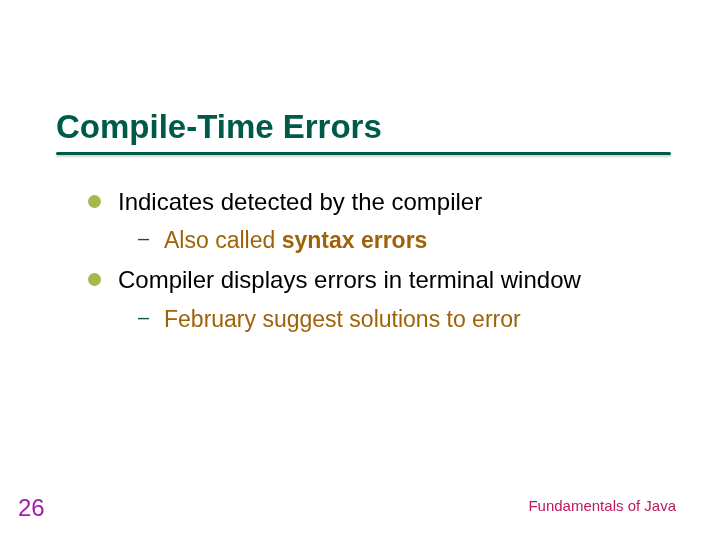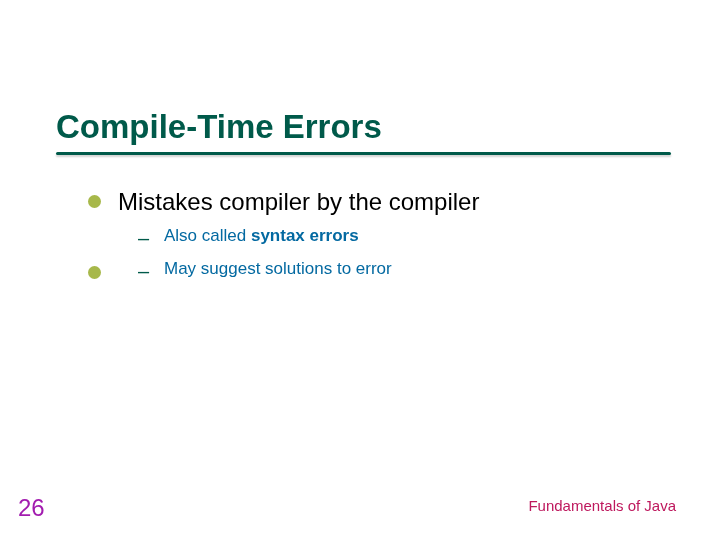--- a/index.html
+++ b/index.html
@@ -66,22 +66,22 @@
     background: #a7b84a;
   }
   .l2 {
     list-style: none;
     margin-top: 10px;
     margin-bottom: 6px;
   }
   .l2 > li {
     position: relative;
     padding-left: 26px;
-    font-size: 17px;
-    color: #0369a1;
+    font-size: 23px;
+    color: #a16207;
     margin-bottom: 8px;
     line-height: 1.22;
     margin-left: 20px;
   }
   .l2 > li::before {
     content: "–";
     position: absolute;
     left: 0;
     top: 0;
     color: #005a4a;
@@ -109,31 +109,32 @@
 <div class="slide">
 
   <div class="title-block">
     <div class="title">Compile-Time Errors</div>
     <div class="rule"></div>
   </div>
 
   <div class="content">
     <ul class="l1">
       <li>
-        <span>Mistakes compiler by the compiler</span>
+        <span>Indicates detected by the compiler</span>
         <ul class="l2">
           <li>
             <span>Also called </span><span class="bold">syntax errors</span>
           </li>
         </ul>
       </li>
       <li>
+        <span>Compiler displays errors in terminal window</span>
         <ul class="l2">
           <li>
-            <span>May suggest solutions to error</span>
+            <span>February suggest solutions to error</span>
           </li>
         </ul>
       </li>
     </ul>
   </div>
 
   <div class="page-number">26</div>
   <div class="footer">Fundamentals of Java</div>
 </div>
 

